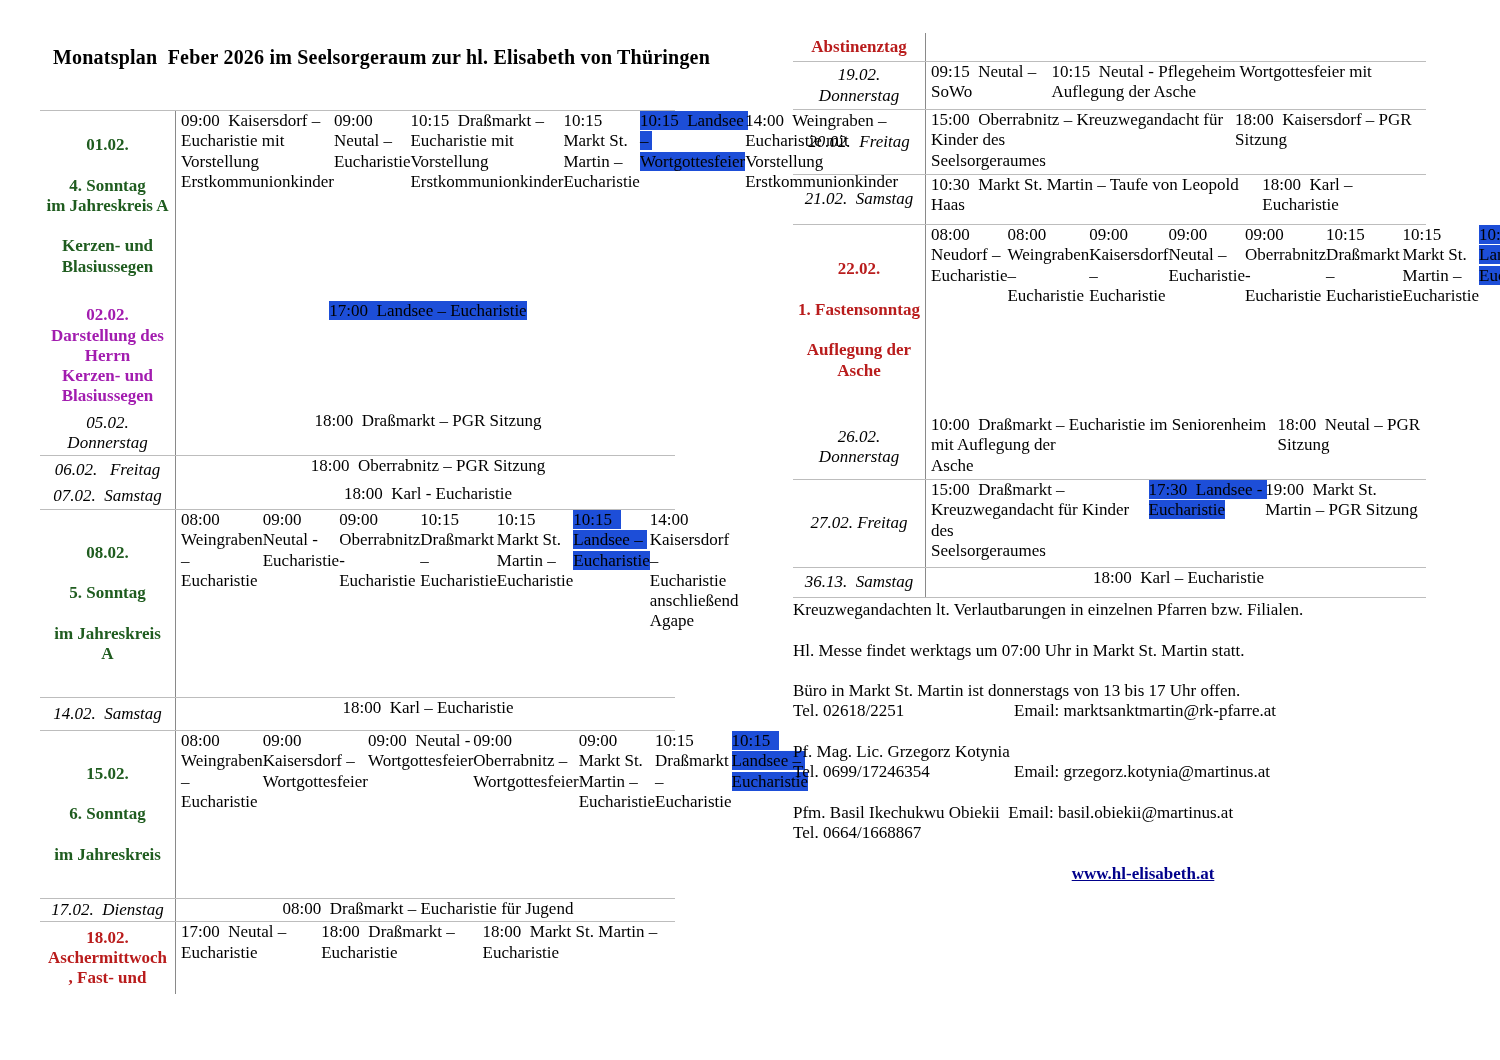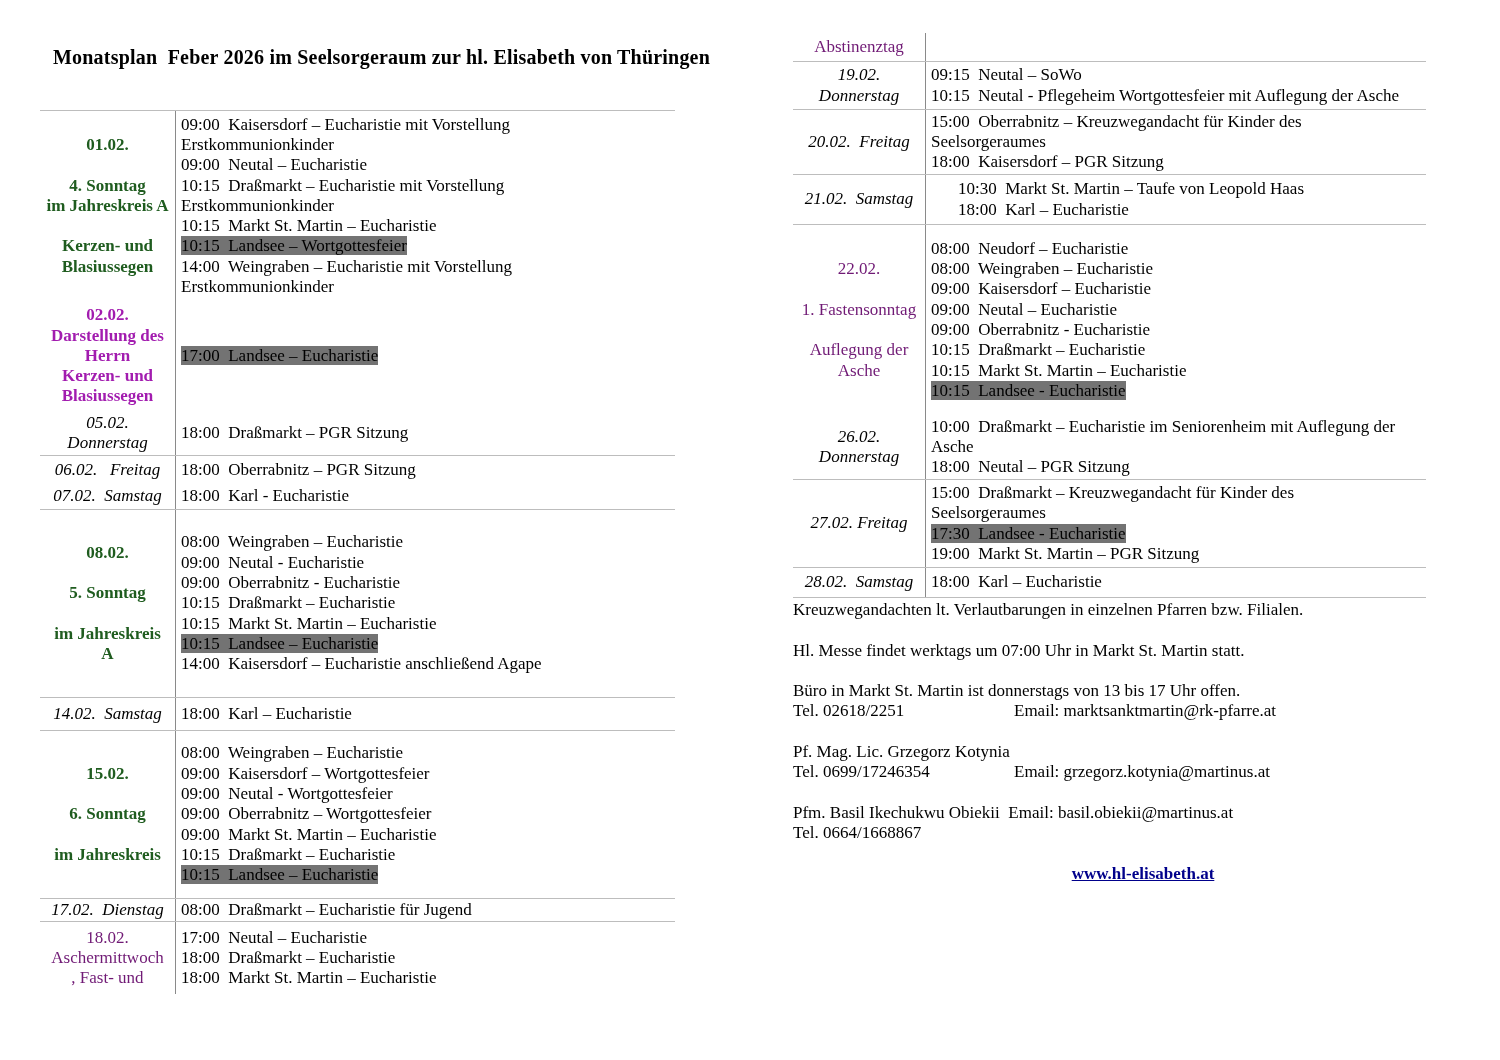--- a/index.html
+++ b/index.html
@@ -18,27 +18,27 @@
   .cal-row.bb{border-bottom:1px solid #bdbdbd;}
   .date-cell{
     width:136px;min-width:136px;box-sizing:border-box;border-right:1px solid #8a8a8a;
     display:flex;align-items:center;justify-content:center;padding:1px 2px;
   }
   #calendar-right .date-cell{width:133px;min-width:133px;}
   .date-text{font-size:17px;line-height:20.3px;text-align:center;white-space:pre-wrap;}
   .c-black{color:#000;font-weight:normal;font-style:italic;}
   .c-green{color:#1F5C1F;font-weight:bold;}
   .c-orange{color:#a21caf;font-weight:bold;}
-  .c-purple{color:#701a75;font-weight:normal;}
+  .c-purple{color:#b91c1c;font-weight:bold;}
   .events-cell{
-    flex:1;display:flex;flex-direction:column;justify-content:center;
+    flex:1;display:flex;flex-direction:row;justify-content:center;
     padding-left:5px;box-sizing:border-box;
   }
   .event{font-size:17px;line-height:20.3px;white-space:pre-wrap;}
-  .hl{background:#737373;}
+  .hl{background:#1d4ed8;}
   #footer{position:absolute;left:793px;top:600px;width:640px;font-size:17px;line-height:20.3px;}
   .f-line{white-space:pre-wrap;min-height:20.3px;}
   .f-gap{height:20.3px;}
   .f-left{display:inline-block;width:221px;white-space:pre-wrap;}
   .f-link-line{text-align:center;padding-left:60px;}
   .website{color:#00008B;font-weight:bold;text-decoration:underline;cursor:pointer;white-space:pre-wrap;}
 </style>
 </head>
 <body>
 
@@ -190,21 +190,21 @@
     <div class="cal-row bb" style="min-height: 65px;">
       <div class="date-cell">
         <span class="date-text c-black">20.02.  Freitag</span>
       </div>
       <div class="events-cell">
         <div class="event"><span>15:00  Oberrabnitz – Kreuzwegandacht für Kinder des
 Seelsorgeraumes</span></div>
         <div class="event"><span>18:00  Kaisersdorf – PGR Sitzung</span></div>
       </div>
     </div>
-    <div class="cal-row bb" style="min-height: 50px; gap: 27px;">
+    <div class="cal-row bb" style="min-height: 50px;">
       <div class="date-cell">
         <span class="date-text c-black">21.02.  Samstag</span>
       </div>
       <div class="events-cell">
         <div class="event"><span>10:30  Markt St. Martin – Taufe von Leopold Haas</span></div>
         <div class="event"><span>18:00  Karl – Eucharistie</span></div>
       </div>
     </div>
     <div class="cal-row" style="min-height: 190px;">
       <div class="date-cell">
@@ -243,21 +243,21 @@
       </div>
       <div class="events-cell">
         <div class="event"><span>15:00  Draßmarkt – Kreuzwegandacht für Kinder des
 Seelsorgeraumes</span></div>
         <div class="event"><span class="hl">17:30  Landsee - Eucharistie</span></div>
         <div class="event"><span>19:00  Markt St. Martin – PGR Sitzung</span></div>
       </div>
     </div>
     <div class="cal-row bb" style="min-height: 30px;">
       <div class="date-cell">
-        <span class="date-text c-black">28.02.  Samstag</span>
+        <span class="date-text c-black">36.13.  Samstag</span>
       </div>
       <div class="events-cell">
         <div class="event"><span>18:00  Karl – Eucharistie</span></div>
       </div>
     </div>
   </div>
 
 <div id="footer">
     <div class="f-line">Kreuzwegandachten lt. Verlautbarungen in einzelnen Pfarren bzw. Filialen.</div>
     <div class="f-gap"></div>

